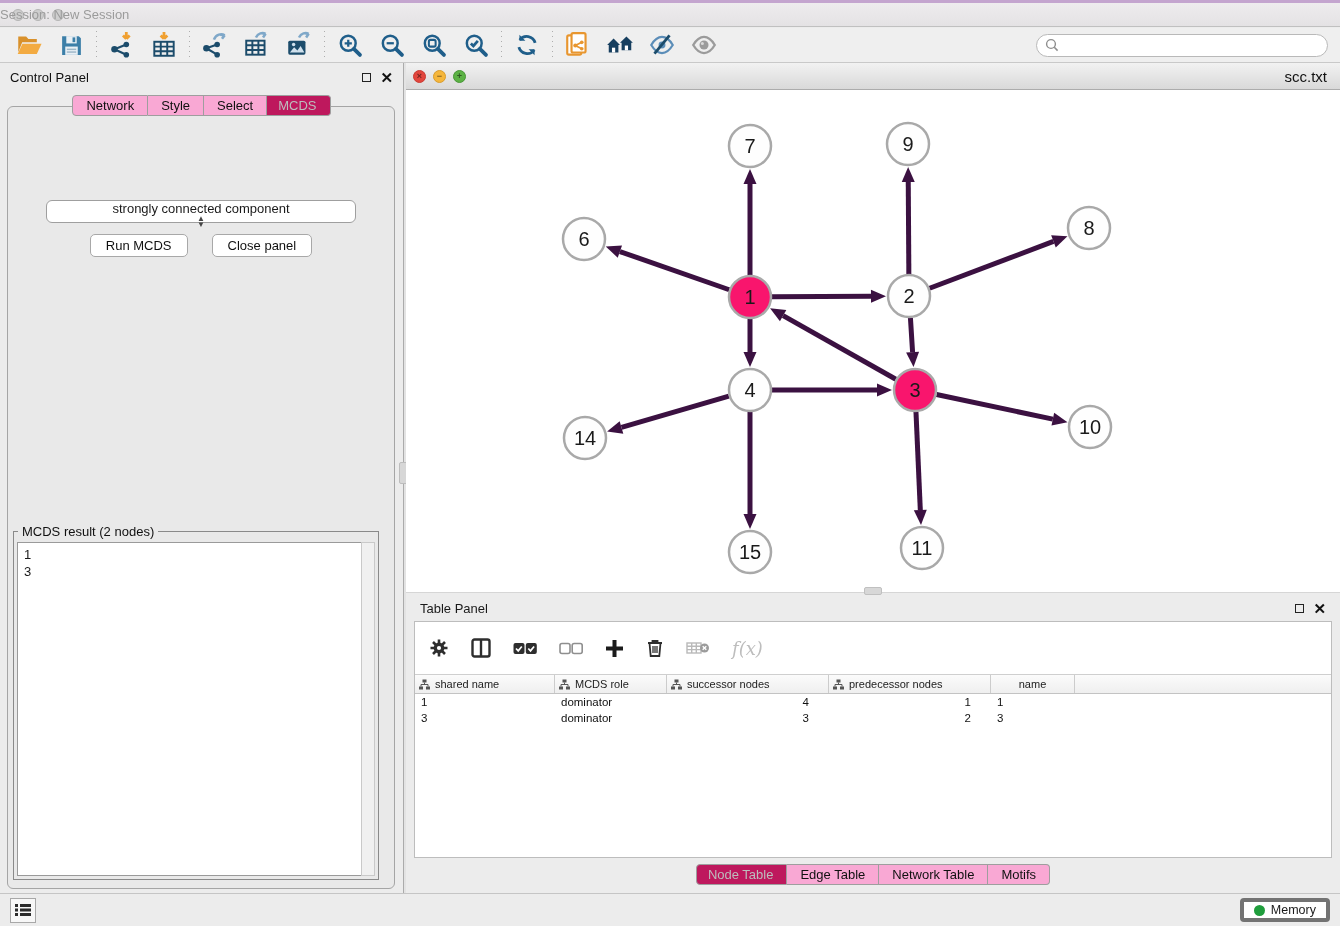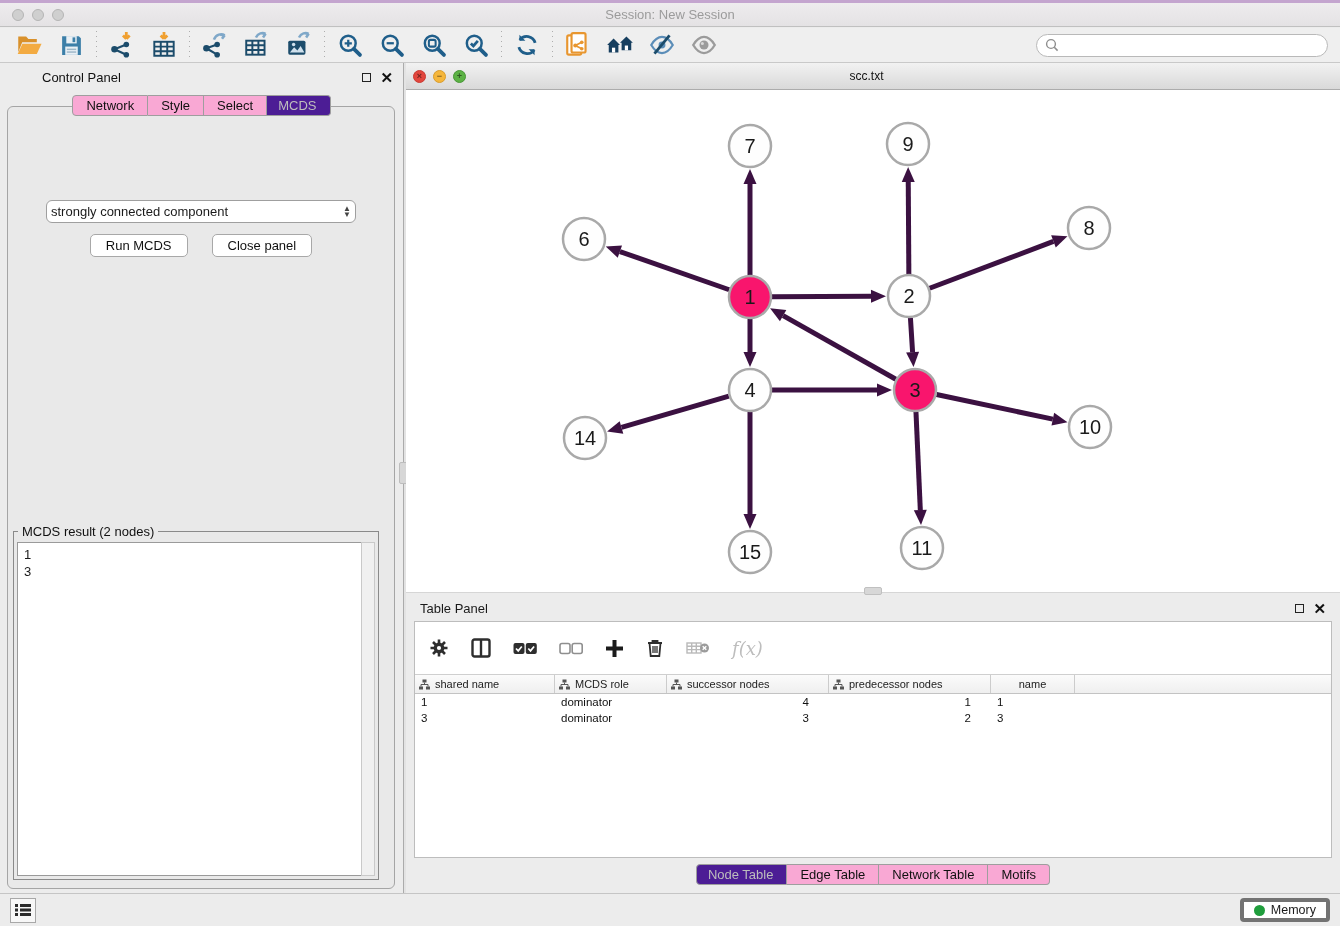--- a/index.html
+++ b/index.html
@@ -4,66 +4,66 @@
 <style>
   * { margin:0; padding:0; box-sizing:border-box; }
   html,body { width:1340px; height:926px; overflow:hidden; }
   body { font-family:"Liberation Sans", sans-serif; background:#ececec; position:relative; font-size:13px; color:#1a1a1a; }
 
   
   #top-strip { position:absolute; left:0; top:0; right:0; height:3px; background:#c4a5cf; }
   #titlebar { position:absolute; left:0; top:3px; right:0; height:24px; background:linear-gradient(#eeecee,#e4e2e4); border-bottom:1px solid #c0c0c0; display:flex; align-items:center; }
   .traffic-dots { display:flex; gap:8px; margin-left:12px; }
   .dot-inactive { width:12px; height:12px; border-radius:50%; background:#cfcfcf; border:1px solid #b5b5b5; }
-  #window-title { position:absolute; left:0; right:0; text-align:center; color:#9b9b9b; font-size:13px; pointer-events:none; }
+  #window-title { position:absolute; left:0; right:0; text-align:left; color:#9b9b9b; font-size:13px; pointer-events:none; }
 
   
   #toolbar { position:absolute; left:0; top:28px; right:0; height:35px; background:#efefef; border-bottom:1px solid #c9c9c9; display:flex; align-items:center; padding:0 8px; }
   .tbi { width:42px; height:32px; display:flex; align-items:center; justify-content:center; cursor:pointer; }
   .tb-sep { width:1px; height:28px; margin:0 4px; background-image:linear-gradient(#adadad 30%, rgba(0,0,0,0) 0%); background-size:1px 5px; background-repeat:repeat-y; }
   #search-wrap { margin-left:auto; margin-right:4px; width:292px; height:23px; background:#fff; border:1px solid #b9b9b9; border-radius:12px; display:flex; align-items:center; padding:0 8px; }
   #search-wrap input { border:none; outline:none; flex:1; font-size:12px; background:transparent; margin-left:5px; font-family:"Liberation Sans",sans-serif; }
 
   
   #control-panel { position:absolute; left:0; top:63px; width:403px; bottom:33px; background:#ececec; }
   #v-divider { position:absolute; left:403px; top:63px; width:3px; bottom:33px; background:#e3e3e3; border-left:1px solid #ababab; }
   #v-handle { position:absolute; left:399px; top:462px; width:9px; height:22px; background:#d7d7d7; border:1px solid #bdbdbd; border-radius:2px; }
   #right-area { position:absolute; left:406px; top:63px; right:0; bottom:33px; }
 
   
-  #cp-header { height:28px; display:flex; align-items:center; padding:0 10px;margin-left:32px; }
+  #cp-header { height:28px; display:flex; align-items:center; padding:0 10px; }
   #cp-title { font-size:13px; color:#111; }
   .panel-header-btns { margin-left:auto; display:flex; align-items:center; gap:9px; }
   .float-icon { width:9px; height:9px; border:1.6px solid #222; display:inline-block; }
   .close-x { font-size:15px; font-weight:bold; color:#111; line-height:9px; cursor:pointer; }
   #cp-tabs { position:absolute; left:0; right:0; top:32px; display:flex; justify-content:center; z-index:3; }
   .tab { height:21px; padding:2px 13px; background:#f9a8d4; border:1px solid #9e9e9e; border-left:none; font-size:13px; color:#111; display:flex; align-items:center; cursor:pointer; }
   .tab:first-child { border-left:1px solid #9e9e9e; border-radius:4px 0 0 4px; }
   .tab:last-child { border-radius:0 4px 4px 0; }
-  .tab.tab-disabled { background:#4c1d95; color:#bdbdbd;padding-left:11px; }
+  .tab.tab-disabled { background:#be185d; color:#bdbdbd;padding-left:11px; }
   #cp-box { position:absolute; left:7px; right:8px; top:43px; bottom:4px; background:#e9e9e9; border:1px solid #a5a5a5; border-radius:6px; }
   #opt-label { position:absolute; left:0; right:0; top:70px; text-align:center; font-size:13px; color:#111; }
-  #criterion-select { position:absolute; left:38px; width:310px; top:93px; height:23px; background:#fff; border:1px solid #9f9f9f; border-radius:6px; display:flex; align-items:center; padding:0 4px; cursor:pointer; }
+  #criterion-select { position:absolute; left:38px; width:310px; top:93px; height:23px; background:#fff; border:1px solid #9f9f9f; border-radius:6px; display:flex; align-items:center; padding:0 10px; cursor:pointer;flex-direction:column; }
   #criterion-select .sel-text { flex:1; font-size:13px; }
   .stepper { display:flex; flex-direction:column; line-height:6px; font-size:8px; color:#444; }
   .cp-btn-row { position:absolute; left:0; right:0; top:127px; display:flex; justify-content:center; gap:24px; }
   .aqua-btn { background:#fff; border:1px solid #a8a8a8; border-radius:5px; height:23px; padding:0 15px; font-size:13px; color:#111; display:flex; align-items:center; cursor:pointer; }
   #mcds-result { position:absolute; left:5px; right:15px; top:424px; bottom:8px; border:1px solid #8a8a8a; }
   #mcds-legend { position:absolute; top:-8px; left:4px; background:#e9e9e9; padding:0 4px; font-size:13px; color:#111; }
   #mcds-list { position:absolute; left:3px; right:17px; top:10px; bottom:3px; background:#fff; border:1px solid #9a9a9a; border-right:none; font-size:13px; padding:3px 6px; line-height:17px; overflow:hidden; }
   #mcds-scroll { position:absolute; right:3px; top:10px; bottom:3px; width:14px; background:#f0f0f0; border:1px solid #c9c9c9; }
 
   
   #network-window { position:absolute; left:0; top:0; right:0; height:529px; background:#fff; }
   #net-titlebar { height:27px; background:linear-gradient(#f2f2f2,#d9d9d9); border-bottom:1px solid #acacac; display:flex; align-items:center; position:relative; }
   .tl { width:13px; height:13px; border-radius:50%; display:flex; align-items:center; justify-content:center; font-size:9px; font-weight:bold; color:rgba(0,0,0,.5); cursor:pointer; }
   .tl-red { background:#e2463d; border:1px solid #c93a32; }
   .tl-yellow { background:#f5b63b; border:1px solid #d89c2c; }
   .tl-green { background:#5cb245; border:1px solid #479636; }
-  #net-title { position:absolute; left:0; right:13px; text-align:center; font-size:12px; color:#111; pointer-events:none; }
+  #net-title { position:absolute; left:0; right:13px; text-align:right; font-size:15px; color:#111; pointer-events:none; }
   #graph-canvas { position:absolute; left:0; top:27px; right:0; bottom:0; background:#fff; }
   #h-divider { position:absolute; left:0; top:529px; right:0; height:3px; background:#ececec; border-top:1px solid #d6d6d6; }
   #h-handle { position:absolute; left:458px; top:524px; width:18px; height:8px; background:#d7d7d7; border:1px solid #c0c0c0; border-radius:2px; }
 
   
   #table-panel { position:absolute; left:0; top:532px; right:0; bottom:0; background:#ececec; }
   #tp-header { height:26px; display:flex; align-items:center; padding:0 14px; }
   #tp-content { position:absolute; left:8px; right:8px; top:26px; height:237px; background:#fff; border:1px solid #bdbdbd; }
   #tp-toolbar { height:52px; display:flex; align-items:center; padding:0 14px; gap:22px; }
   .tpi { display:flex; align-items:center; justify-content:center; cursor:pointer; }

